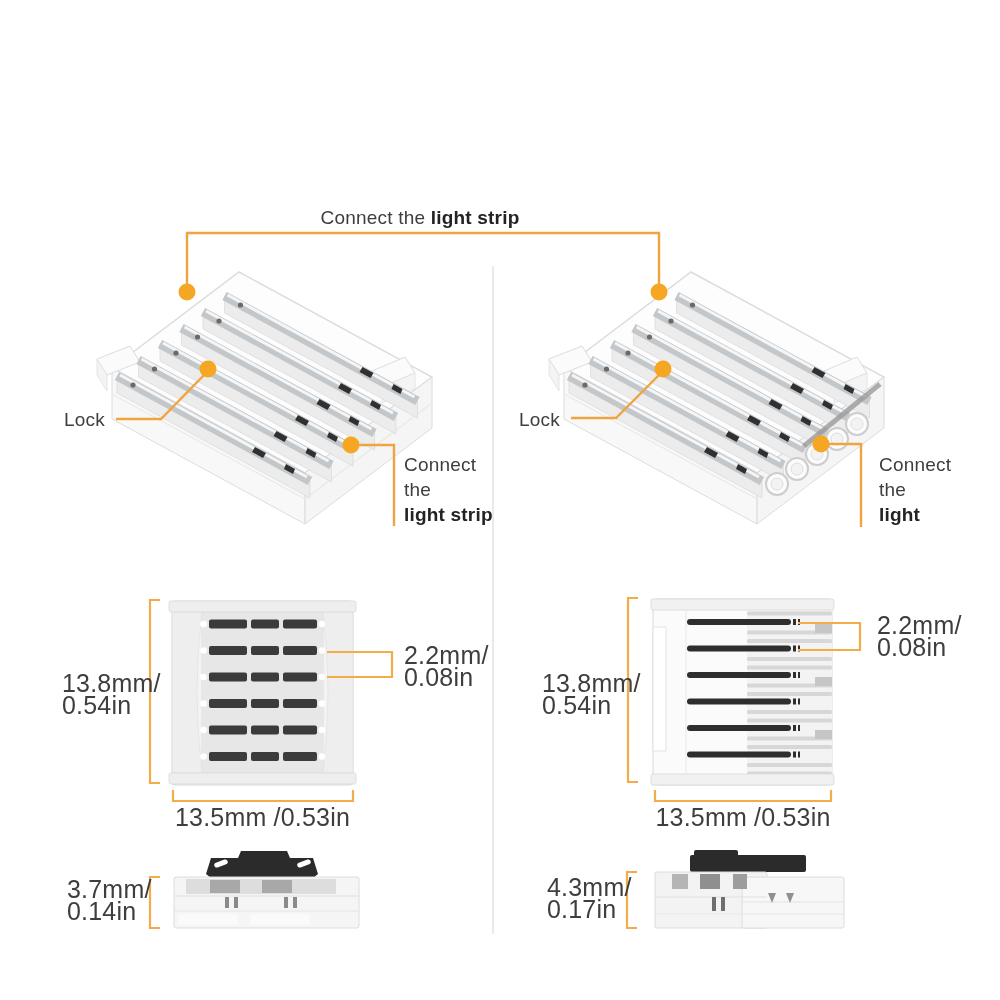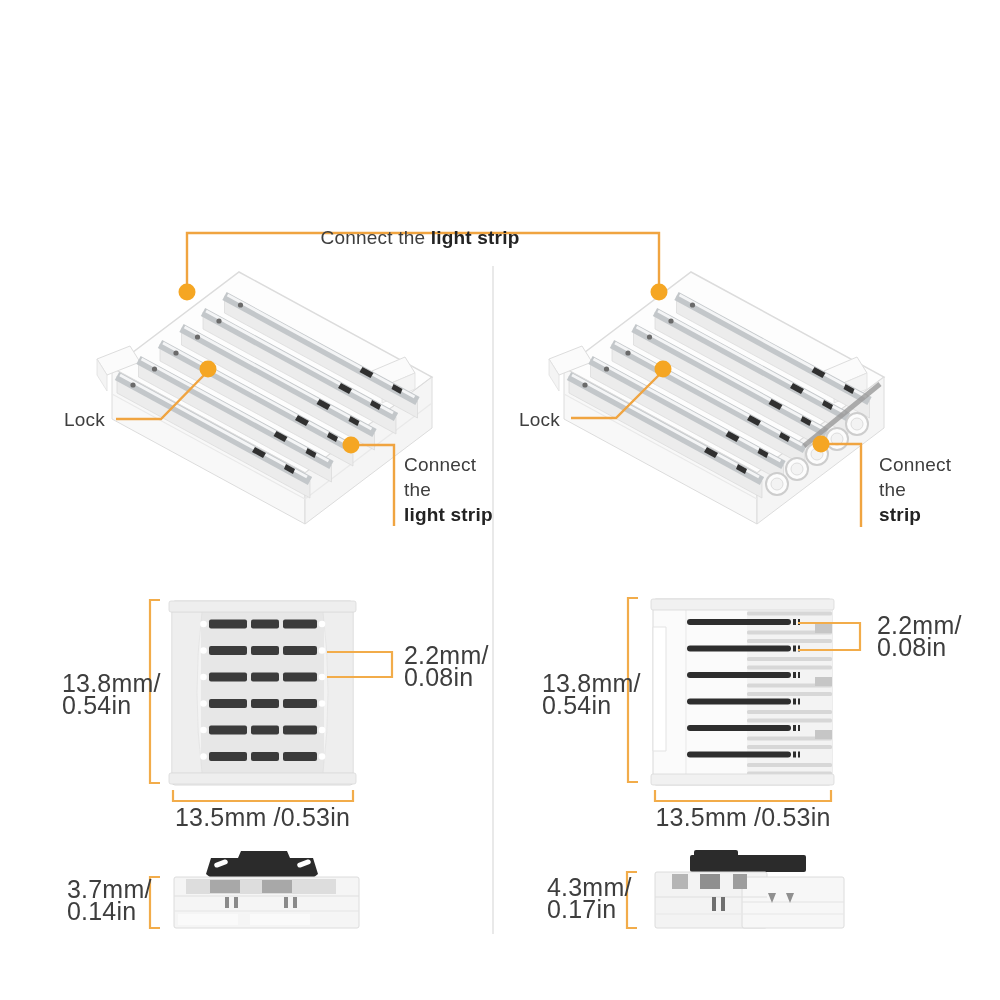--- a/index.html
+++ b/index.html
@@ -212,37 +212,37 @@
       <polyline points="327,652 392,652 392,677 327,677"></polyline>
       <polyline points="173,790 173,801 353,801 353,790"></polyline>
       <polyline points="638,598 628,598 628,782 638,782"></polyline>
       <polyline points="798,623 860,623 860,650 798,650"></polyline>
       <polyline points="655,790 655,801 831,801 831,790"></polyline>
       <polyline points="160,877 150,877 150,928 160,928"></polyline>
       <polyline points="637,872 627,872 627,928 637,928"></polyline>
     </g>
   </svg>
 
-  <div class="lbl center" style="left:220px;top:205px;width:400px;margin-top:20px;">
+  <div class="lbl center" style="left:220px;top:205px;width:400px;">
     <span>Connect the </span><span class="b">light strip</span>
   </div>
 
   <div class="lbl" style="left:64px;top:407px;">Lock</div>
   <div class="lbl" style="left:519px;top:407px;">Lock</div>
 
   <div class="lbl" style="left:404px;top:452px;">
     <div>Connect</div>
     <div>the</div>
     <div class="b">light strip</div>
   </div>
 
   <div class="lbl" style="left:879px;top:452px;">
     <div>Connect</div>
     <div>the</div>
-    <div class="b">strip</div>
+    <div class="b">light</div>
   </div>
 
   <div class="lbl dim" style="left:62px;top:672px;">
     <div>13.8mm/</div>
     <div>0.54in</div>
   </div>
   <div class="lbl dim" style="left:404px;top:644px;">
     <div>2.2mm/</div>
     <div>0.08in</div>
   </div>

